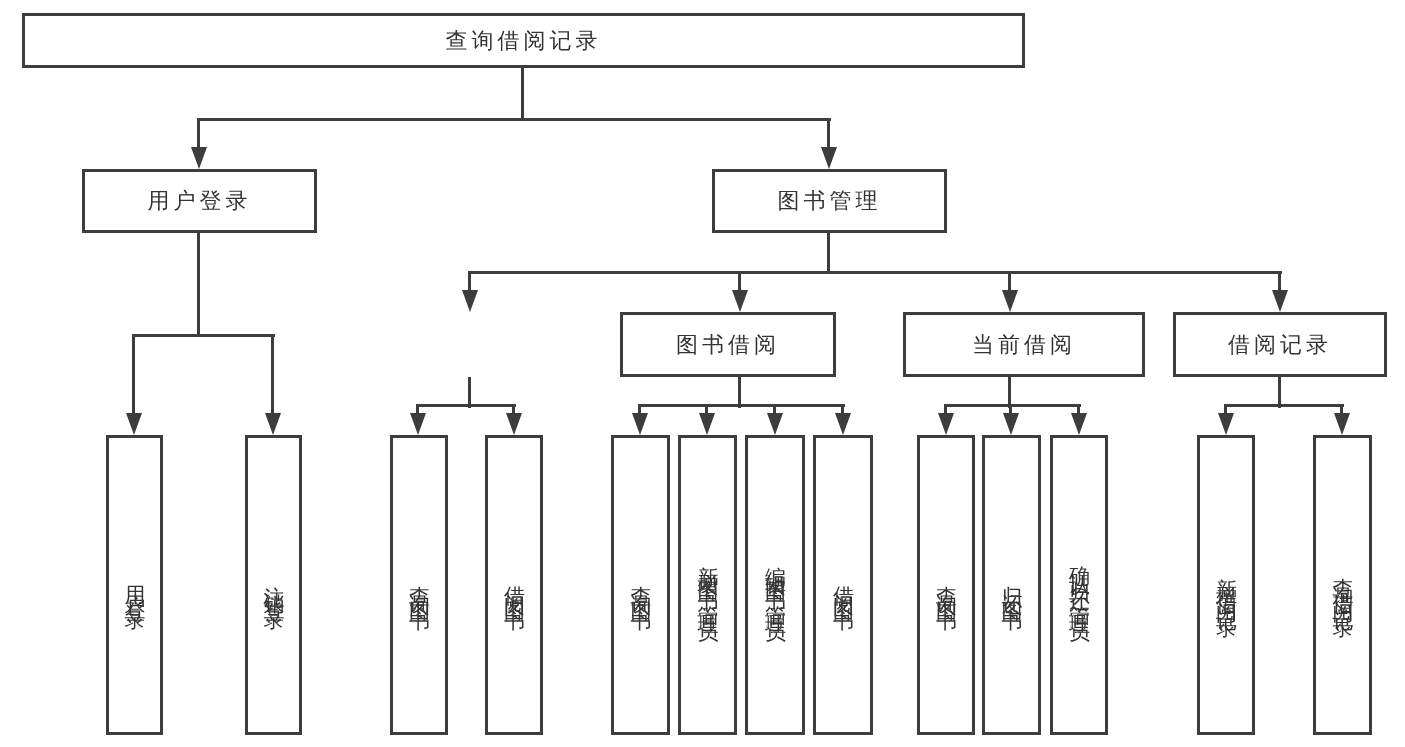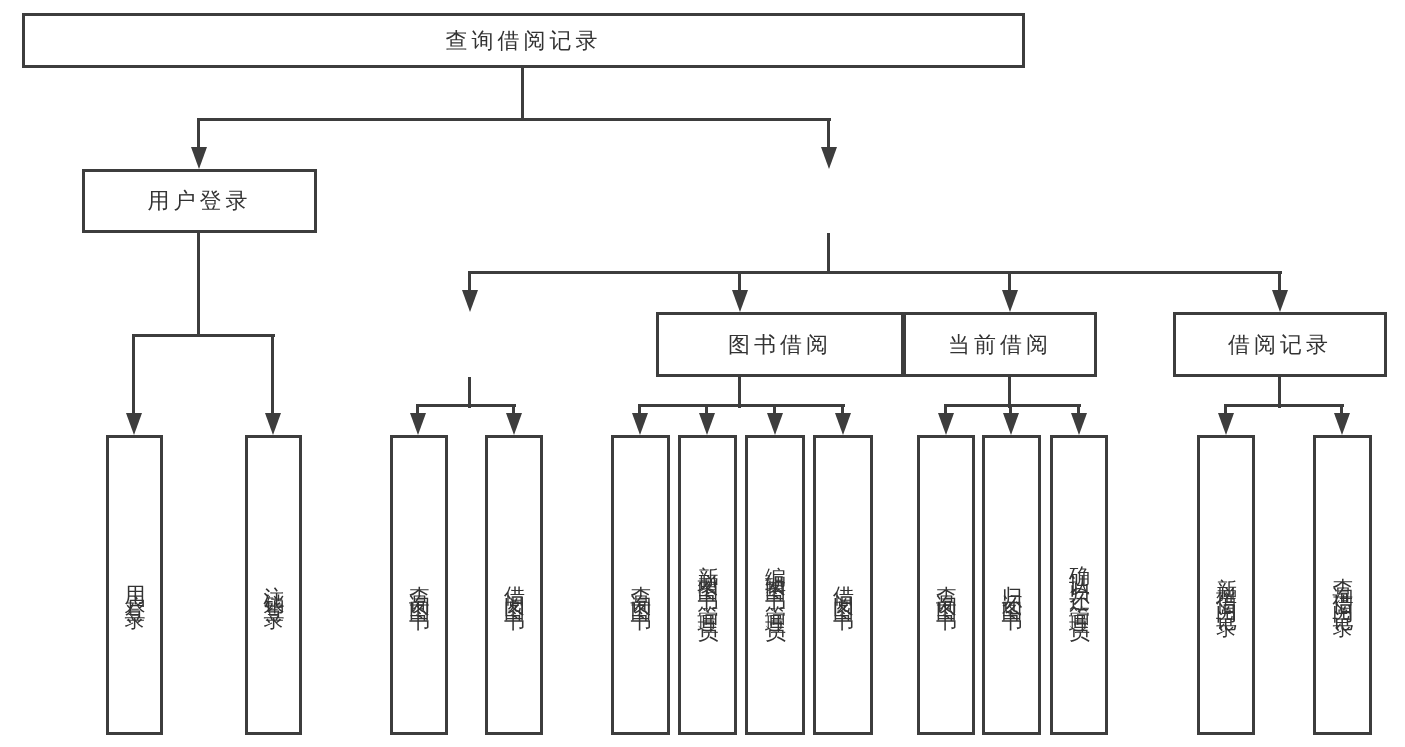--- a/index.html
+++ b/index.html
@@ -43,43 +43,46 @@
   <div class="vline" style="left:521px;top:68px;height:52px;"></div>
   <div class="hline" style="left:197px;top:118px;width:634px;"></div>
   <div class="vline" style="left:197px;top:118px;height:31px;"></div>
   <div class="arrow" style="left:191px;top:147px;"></div>
   <div class="vline" style="left:827px;top:118px;height:31px;"></div>
   <div class="arrow" style="left:821px;top:147px;"></div>
 
   <div class="box" style="left:82px;top:169px;width:235px;height:64px;">
     <span>用户登录</span>
   </div>
+  <div class="box" style="left:712px;top:169px;width:235px;height:64px;">
+    <span>图书管理</span>
+  </div>
 
   <div class="vline" style="left:197px;top:233px;height:103px;"></div>
   <div class="hline" style="left:132px;top:334px;width:143px;"></div>
   <div class="vline" style="left:132px;top:334px;height:81px;"></div>
   <div class="arrow" style="left:126px;top:413px;"></div>
   <div class="vline" style="left:271px;top:334px;height:81px;"></div>
   <div class="arrow" style="left:265px;top:413px;"></div>
 
   <div class="vline" style="left:827px;top:233px;height:40px;"></div>
   <div class="hline" style="left:468px;top:271px;width:814px;"></div>
   <div class="vline" style="left:468px;top:271px;height:21px;"></div>
   <div class="arrow" style="left:462px;top:290px;"></div>
   <div class="vline" style="left:738px;top:271px;height:21px;"></div>
   <div class="arrow" style="left:732px;top:290px;"></div>
   <div class="vline" style="left:1008px;top:271px;height:21px;"></div>
   <div class="arrow" style="left:1002px;top:290px;"></div>
   <div class="vline" style="left:1278px;top:271px;height:21px;"></div>
   <div class="arrow" style="left:1272px;top:290px;"></div>
 
-  <div class="box" style="left:656px;top:312px;width:248px;height:65px;">
+  <div class="box" style="left:620px;top:312px;width:216px;height:65px;">
     <span>图书借阅</span>
   </div>
-  <div class="box" style="left:903px;top:312px;width:194px;height:65px;">
+  <div class="box" style="left:903px;top:312px;width:242px;height:65px;">
     <span>当前借阅</span>
   </div>
   <div class="box" style="left:1173px;top:312px;width:214px;height:65px;">
     <span>借阅记录</span>
   </div>
 
   <div class="vline" style="left:468px;top:377px;height:31px;"></div>
   <div class="hline" style="left:416px;top:404px;width:100px;"></div>
   <div class="vline" style="left:416px;top:404px;height:13px;"></div>
   <div class="arrow" style="left:410px;top:413px;"></div>

